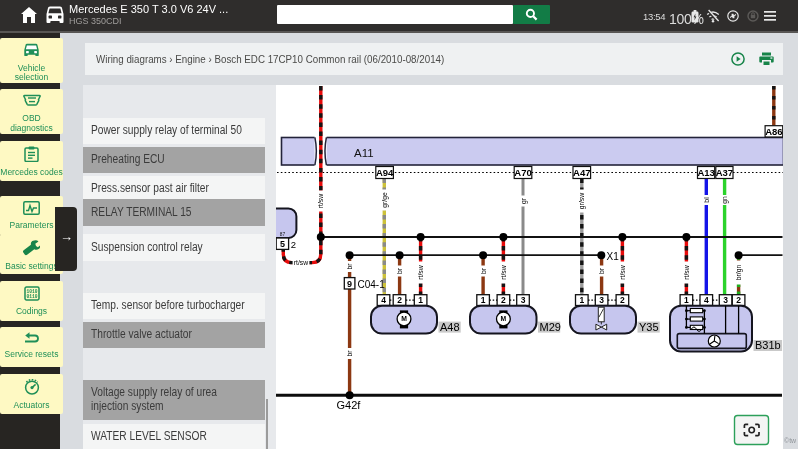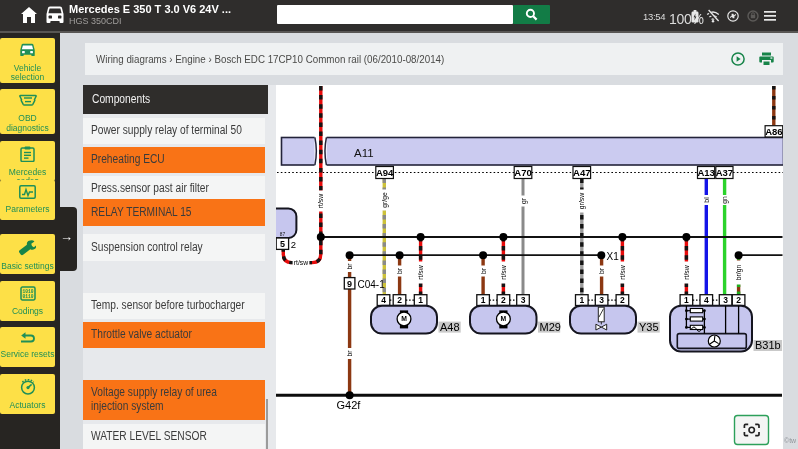--- a/index.html
+++ b/index.html
@@ -2,41 +2,41 @@
 <html><head>
 <meta charset="utf-8">
 <style>
 *{margin:0;padding:0;box-sizing:border-box}
 html,body{width:798px;height:449px;overflow:hidden}
 body{background:#d9dce0;font-family:"Liberation Sans",sans-serif;position:relative}
 .abs{position:absolute}
 
 .topbar{position:absolute;left:0;top:0;width:798px;height:31px;background:#2f2d2c}
 .topdiv{position:absolute;left:0;top:31px;width:798px;height:2px;background:#585654}
-.vtitle{position:absolute;left:69px;top:3px;font-size:11px;font-weight:bold;color:#fff;white-space:nowrap}
+.vtitle{position:absolute;left:69px;top:3px;font-size:11px;font-weight:normal;color:#fff;white-space:nowrap}
 .vsub{position:absolute;left:69px;top:16px;font-size:9px;color:#a09e9c;white-space:nowrap}
 .search{position:absolute;left:277px;top:5px;width:236px;height:19px;background:#fff;border-radius:1px}
 .sbtn{position:absolute;left:513px;top:5px;width:37px;height:19px;background:#127c46;border-radius:1px}
 .time{position:absolute;left:643px;top:11px;font-size:9.5px;color:#dcdcdc;letter-spacing:-0.3px}
 .pct{position:absolute;left:669px;top:11px;font-size:14px;color:#dcdcdc;letter-spacing:-0.3px}
 
 .sidebar{position:absolute;left:0;top:33px;width:60px;height:416px;background:#272522}
-.tile{position:absolute;left:0;width:55px;height:40.3px;background:#fde047;border-radius:2px;text-align:center;color:#1f8f58}
+.tile{position:absolute;left:0;width:63px;height:40.3px;background:#fef9c3;border-radius:2px;text-align:center;color:#1f8f58}
 .tile .lbl{font-size:8.5px;line-height:9.5px;display:block;margin-top:2px}
 .tile svg{margin-top:5px}
 .tab{position:absolute;left:55px;top:207px;width:22px;height:64px;background:#272522;border-radius:0 4px 4px 0;color:#fff}
 .tab span{position:absolute;left:5px;top:22px;font-size:13px}
 
 .crumb{position:absolute;left:85px;top:43px;width:698px;height:32px;background:#eff1f2}
 .crumbtxt{position:absolute;left:11px;top:9.5px;font-size:11.5px;color:#4b4b49;white-space:nowrap;transform:scaleX(0.85);transform-origin:0 50%}
 
 .panel{position:absolute;left:83px;top:85px;width:193px;height:364px;background:#e7e9ec}
 .phead{position:absolute;left:0;top:0;width:185px;height:29px;background:#2f2d2b;color:#f2f2f2;font-size:12.5px;line-height:29px;padding-left:9px}
 .phead b{font-weight:normal;display:inline-block;transform:scaleX(0.82);transform-origin:0 50%}
-.row{position:absolute;left:0;width:182px;background:#f97316;color:#3b3b3b;font-size:12px;line-height:13.5px;display:flex;align-items:center;padding-left:8px}
+.row{position:absolute;left:0;width:182px;background:#a3a3a3;color:#3b3b3b;font-size:12px;line-height:13.5px;display:flex;align-items:center;padding-left:8px}
 .row b{font-weight:normal;display:inline-block;width:205px;flex-shrink:0;transform:scaleX(0.85);transform-origin:0 50%}
 .row.g{background:#f4f5f5}
 .thumb{position:absolute;left:182.5px;top:314px;width:2.5px;height:50px;background:#9b9b9b}
 
 .diagram{position:absolute;left:276px;top:85px;width:507px;height:364px;background:#fff;overflow:hidden}
 .copyr{position:absolute;left:784px;top:437px;font-size:7px;color:#90959a}
 </style>
 </head>
 <body>
 <div class="topbar"></div>
@@ -107,21 +107,21 @@
 <span class="lbl">OBD<br>diagnostics</span></div>
 <div class="tile" style="top:140.8px">
 <svg width="15" height="16" viewBox="0 0 15 16">
       <rect x="1" y="2" width="13" height="13.4" rx="1.2" fill="none" stroke="#1f8f58" stroke-width="1.5"></rect>
       <rect x="4.6" y="0.6" width="5.8" height="3" rx="0.8" fill="#1f8f58"></rect>
       <line x1="4" y1="6.5" x2="11" y2="6.5" stroke="#1f8f58" stroke-width="1.4"></line>
       <line x1="4" y1="9.3" x2="11" y2="9.3" stroke="#1f8f58" stroke-width="1.4"></line>
       <line x1="4" y1="12.1" x2="8.5" y2="12.1" stroke="#1f8f58" stroke-width="1.4"></line>
     </svg>
 <span class="lbl">Mercedes codes</span></div>
-<div class="tile" style="top:180px">
+<div class="tile" style="top:196px">
 <svg width="17" height="14" viewBox="0 0 17 14">
       <rect x="0.8" y="0.8" width="15.4" height="12.4" rx="1.2" fill="none" stroke="#1f8f58" stroke-width="1.5"></rect>
       <path d="M3 9.5 L5.5 9.5 L7 4.5 L9 10.5 L10.5 7 L14 7" fill="none" stroke="#1f8f58" stroke-width="1.4"></path>
     </svg>
 <span class="lbl">Parameters</span></div>
 <div class="tile" style="top:234px">
 <svg width="17" height="17" viewBox="0 0 17 17">
       <path d="M10.2 1.2 Q12.6 0 14.6 1.4 L11.8 4.2 L12.8 6.2 L14.8 7.2 L17 4.8 Q17.6 7.4 15.8 9 Q14 10.6 11.6 9.8 L5.2 16.2 Q4 17.4 2.8 16.2 L1.2 14.6 Q0 13.4 1.2 12.2 L7.6 5.8 Q6.8 3.4 8.4 1.8 Z" fill="#178449" transform="rotate(8 8 8)"></path>
     </svg>
 <span class="lbl">Basic settings</span></div>
@@ -156,21 +156,20 @@
 <path d="M5.6 4.2 L9.6 7 L5.6 9.8 Z" fill="#178449"></path>
 </svg>
 <svg class="abs" style="left:674px;top:9px" width="15" height="14" viewBox="0 0 15 14">
 <rect x="3" y="0.5" width="9" height="3" fill="#178449"></rect>
 <path d="M1.2 4.4 L13.8 4.4 Q14.7 4.4 14.7 5.3 L14.7 9.6 Q14.7 10.5 13.8 10.5 L12 10.5 L12 8 L3 8 L3 10.5 L1.2 10.5 Q0.3 10.5 0.3 9.6 L0.3 5.3 Q0.3 4.4 1.2 4.4 Z" fill="#178449"></path>
 <rect x="4" y="9" width="7" height="4.5" fill="#178449" stroke="#eff1f2" stroke-width="1"></rect>
 <rect x="11.4" y="5.4" width="2" height="1.3" fill="#eff1f2"></rect>
 </svg>
 </div>
 <div class="panel">
-<div class="phead"><b>Components</b></div>
 <div class="row g" style="top:32.6px;height:26.5px">
       <b>Power supply relay of terminal 50</b>
     </div>
 <div class="row" style="top:61.8px;height:26.5px">
       <b>Preheating ECU</b>
     </div>
 <div class="row g" style="top:90.9px;height:26.5px">
       <b>Press.sensor past air filter</b>
     </div>
 <div class="row" style="top:114px;height:26.5px">

